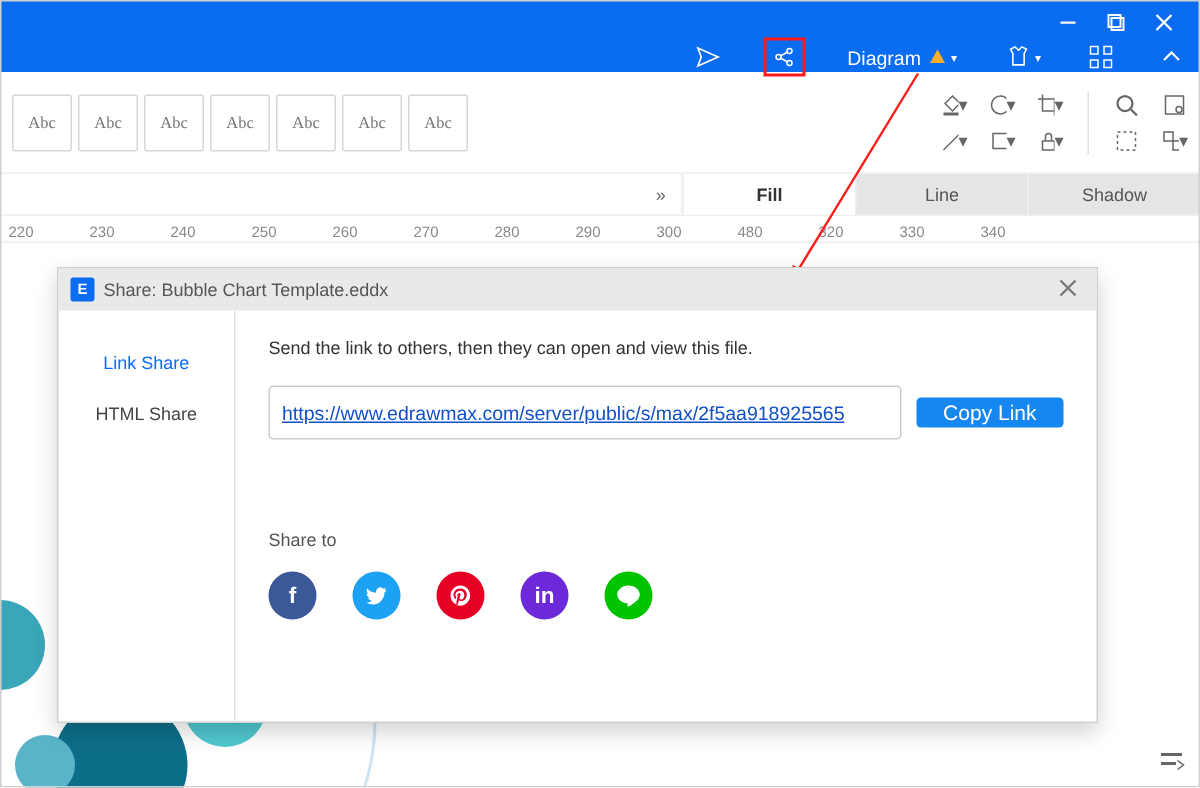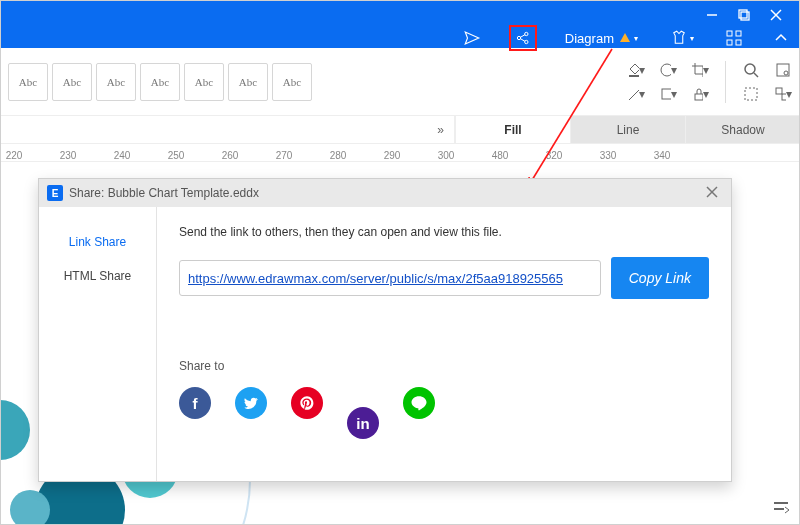--- a/index.html
+++ b/index.html
@@ -33,29 +33,29 @@
   .dlg-header .close { width: 22px; text-align: center; color: #777; cursor: pointer; }
   .dlg-body { flex: 1; display: flex; }
   .dlg-side { width: 118px; border-right: 1px solid #e3e3e3; padding-top: 18px; }
   .side-item { padding: 10px 0; text-align: center; color: #444; cursor: pointer; }
   .side-item.active { color: #0a6cf1; }
   .dlg-main { flex: 1; padding: 18px 22px; }
   .hint { color: #333; margin-bottom: 18px; }
   .linkrow { display: flex; gap: 10px; align-items: center; }
   .linkbox { flex: 1; height: 36px; border: 1px solid #ccc; border-radius: 3px; display: flex; align-items: center; padding: 0 8px; }
   .linkbox a { color: #1350c7; text-decoration: underline; font-size: 13px; white-space: nowrap; overflow: hidden; text-overflow: ellipsis; }
-  .copybtn { background: #1686f1; color: #fff; border: none; height: 42px; padding: 0 18px; border-radius: 3px; font-size: 14px; cursor: pointer; font-style: italic; }
+  .copybtn { background: #1686f1; color: #fff; border: none; height: 20px; padding: 0 18px; border-radius: 3px; font-size: 14px; cursor: pointer; }
   .share-to { margin-top: 60px; }
   .share-to .lbl { color: #555; margin-bottom: 14px; }
   .socials { display: flex; gap: 24px; }
   .soc { width: 32px; height: 32px; border-radius: 50%; display: inline-flex; align-items: center; justify-content: center; color: #fff; font-weight: bold; font-size: 15px; cursor: pointer; }
   .fb { background: #3b5998; }
   .tw { background: #1da1f2; }
   .pi { background: #e60023; }
-  .li { background: #4c1d95; margin-top: 20px; }
+  .li { background: #6d28d9; }
   .ln { background: #00c300; }
   .ptr-svg { position: absolute; left: 0; top: 0; pointer-events: none; }
   .bottom-right { position: absolute; right: 10px; bottom: 10px; display: flex; align-items: center; gap: 10px; color: #555; }
   .bg-bubbles { position: absolute; left: -60px; top: 370px; width: 320px; height: 200px; z-index: 0; }
   .outer-frame { position: absolute; inset: 0; border: 1px solid #d0d0d0; pointer-events: none; }
 </style>
 </head>
 <body>
 
 <svg class="bg-bubbles" viewBox="0 0 320 200">

